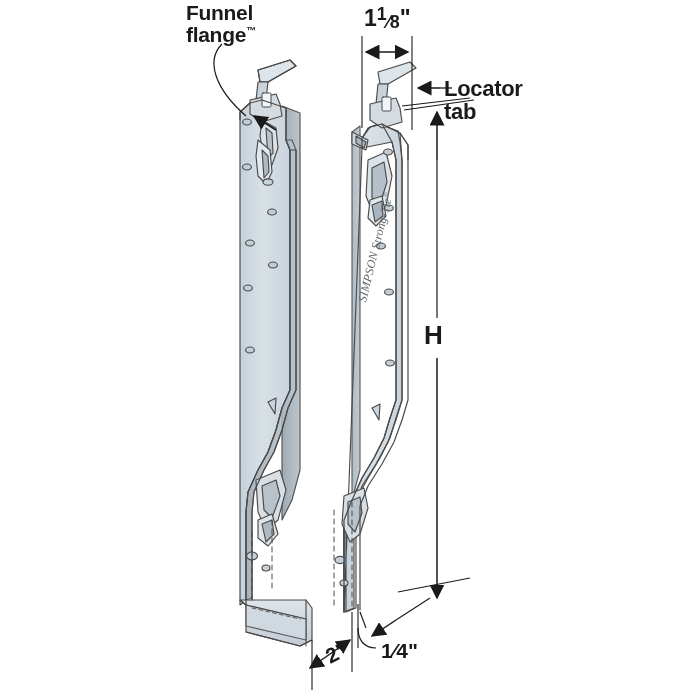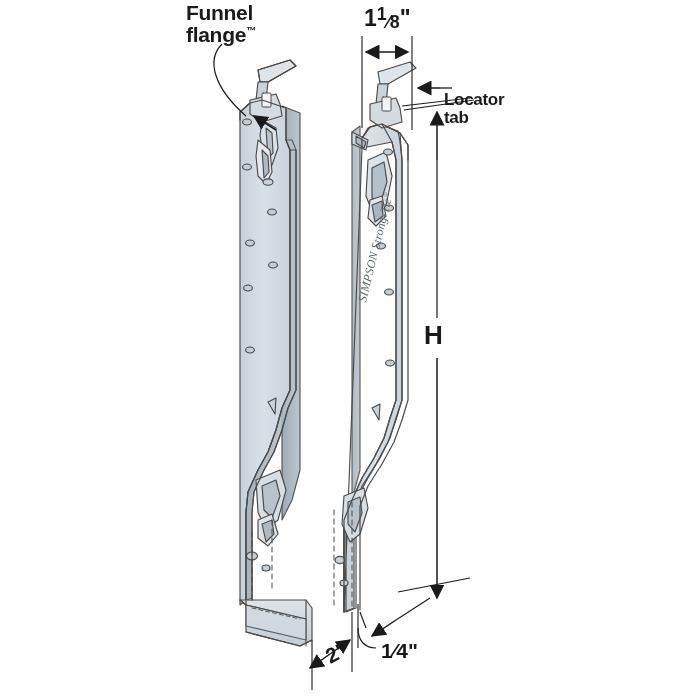--- a/index.html
+++ b/index.html
@@ -4,21 +4,21 @@
 <style>
   html,body{margin:0;padding:0;background:#ffffff;}
   body{width:700px;height:700px;overflow:hidden;
        font-family:"Liberation Sans", sans-serif;}
   #stage{position:relative;width:682px;height:700px;background:#fff;}
   svg.draw{position:absolute;left:0;top:0;width:700px;height:700px;}
   .lbl{position:absolute;font-family:"Liberation Sans", sans-serif;
        font-weight:bold;color:#1a1a1a;line-height:1.04;white-space:pre;}
   #lbl-funnel{left:186px;top:2px;font-size:21px;letter-spacing:-0.3px;}
   #lbl-funnel .tm{font-size:10px;vertical-align:super;font-weight:bold;}
-  #lbl-locator{left:444px;top:91px;font-size:17px;letter-spacing:-0.3px;text-align:left;}
+  #lbl-locator{left:444px;top:78px;font-size:22px;letter-spacing:-0.3px;text-align:left;}
   #lbl-locator .l2{display:block;width:84px;}
   #lbl-h{left:424px;top:322px;font-size:26px;}
   #lbl-dim118{left:364px;top:5px;font-size:23px;}
   #lbl-dim2{left:322px;top:648px;font-size:21px;transform:rotate(-27deg);transform-origin:left top;}
   #lbl-dim14{left:381px;top:640px;font-size:21px;}
   .frac{display:inline-block;vertical-align:-0.08em;font-size:0.78em;}
   .frac sup{font-size:1em;vertical-align:0.42em;}
   .frac sub{font-size:1em;vertical-align:0;}
 </style>
 </head>

